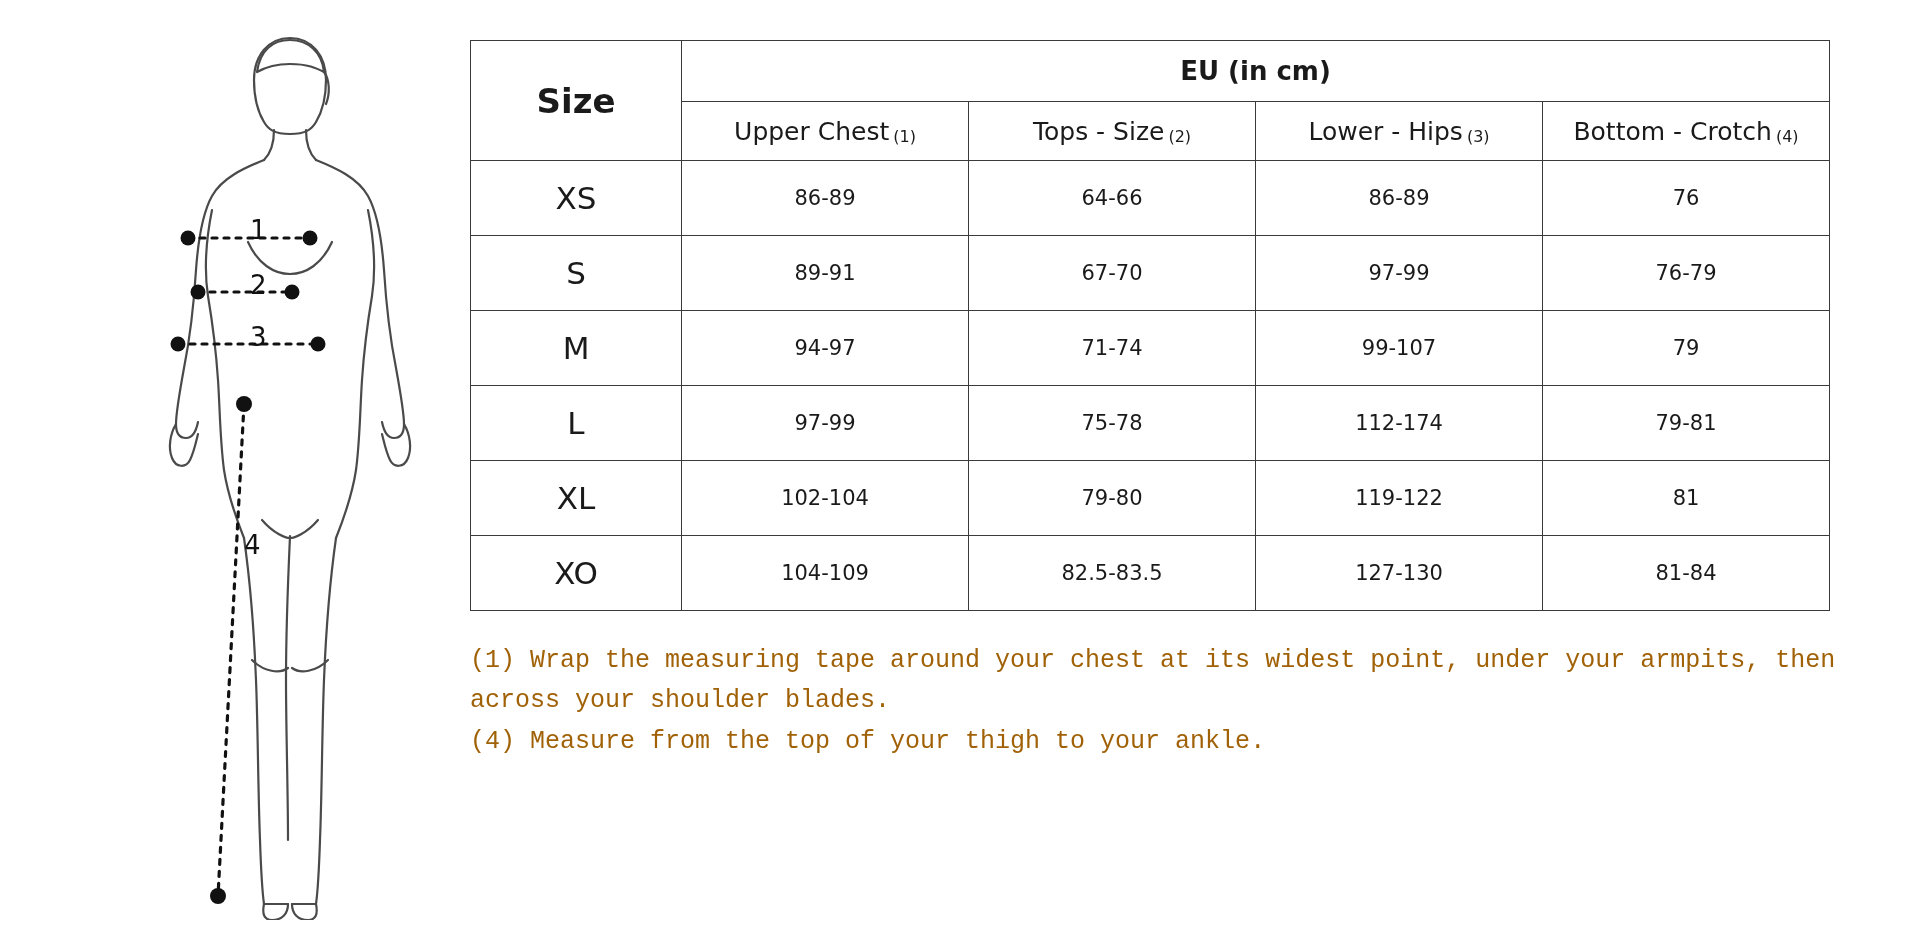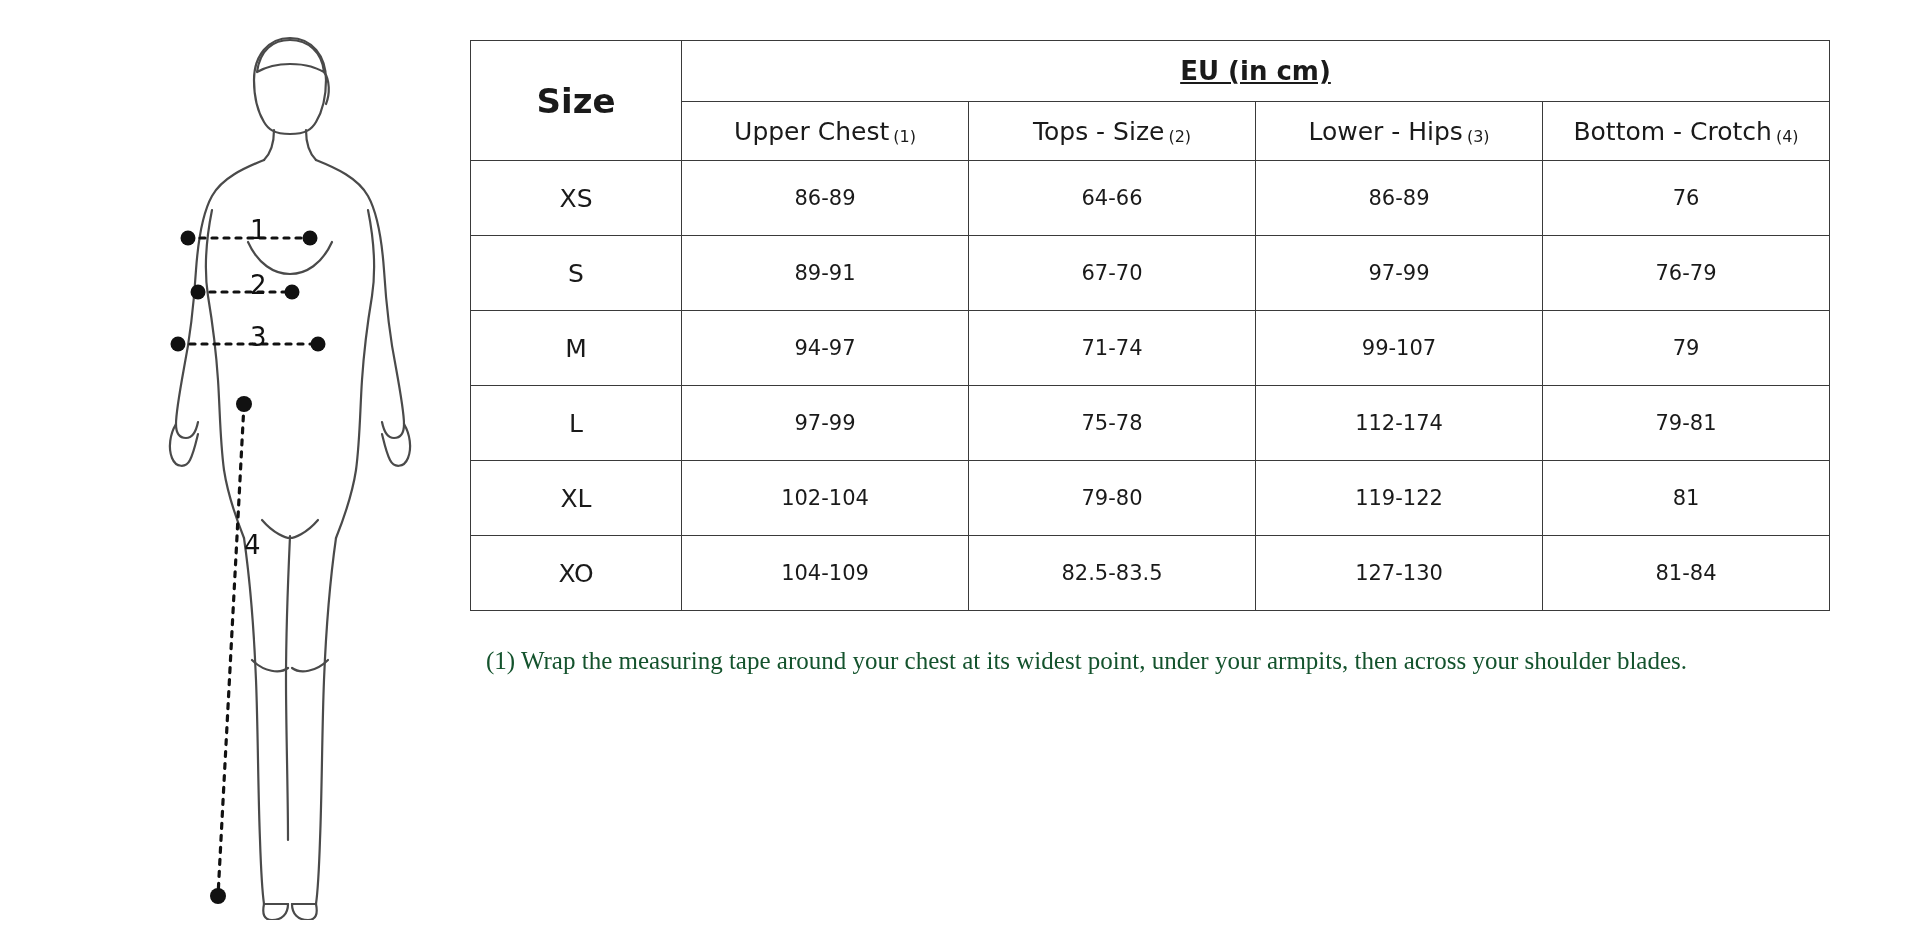--- a/index.html
+++ b/index.html
@@ -63,53 +63,52 @@
   }
   th.size-head {
     font-size: 34px;
     font-weight: bold;
     width: 208px;
   }
   th.eu-head {
     font-size: 26px;
     font-weight: bold;
     height: 58px;
-    text-decoration: underline;
   }
   th.sub-head {
     font-size: 25px;
     font-weight: 400;
     height: 56px;
   }
   th.sub-head .note {
     font-size: 16px;
     vertical-align: baseline;
     position: relative;
     top: 2px;
     margin-left: 4px;
   }
   td.row-label {
-    font-size: 25px;
+    font-size: 31px;
     height: 72px;
   }
   td.val {
     font-size: 21px;
     height: 72px;
   }
 
   .notes {
     margin-top: 30px;
     width: 1400px;
   }
   .notes p {
-    margin: 0 0 2px 16px;
+    margin: 0 0 2px 0;
     font-size: 25px;
     line-height: 1.58;
-    font-family: Liberation Serif, serif;
-    color: #14532d;
+    font-family: Liberation Mono, monospace;
+    color: #a16207;
   }
 </style>
 </head>
 <body>
 
 <div class="page">
 
   <div class="figure-col">
     <svg width="300" height="900" viewBox="0 0 300 900">
       <g fill="none" stroke="#4a4a4a" stroke-width="2.2" stroke-linecap="round" stroke-linejoin="round">
@@ -245,16 +244,17 @@
           <td class="val">104-109</td>
           <td class="val">82.5-83.5</td>
           <td class="val">127-130</td>
           <td class="val">81-84</td>
         </tr>
       </tbody>
     </table>
 
     <div class="notes">
       <p>(1) Wrap the measuring tape around your chest at its widest point, under your armpits, then across your shoulder blades.</p>
+      <p>(4) Measure from the top of your thigh to your ankle.</p>
     </div>
   </div>
 
 </div>
 
 </body></html>

